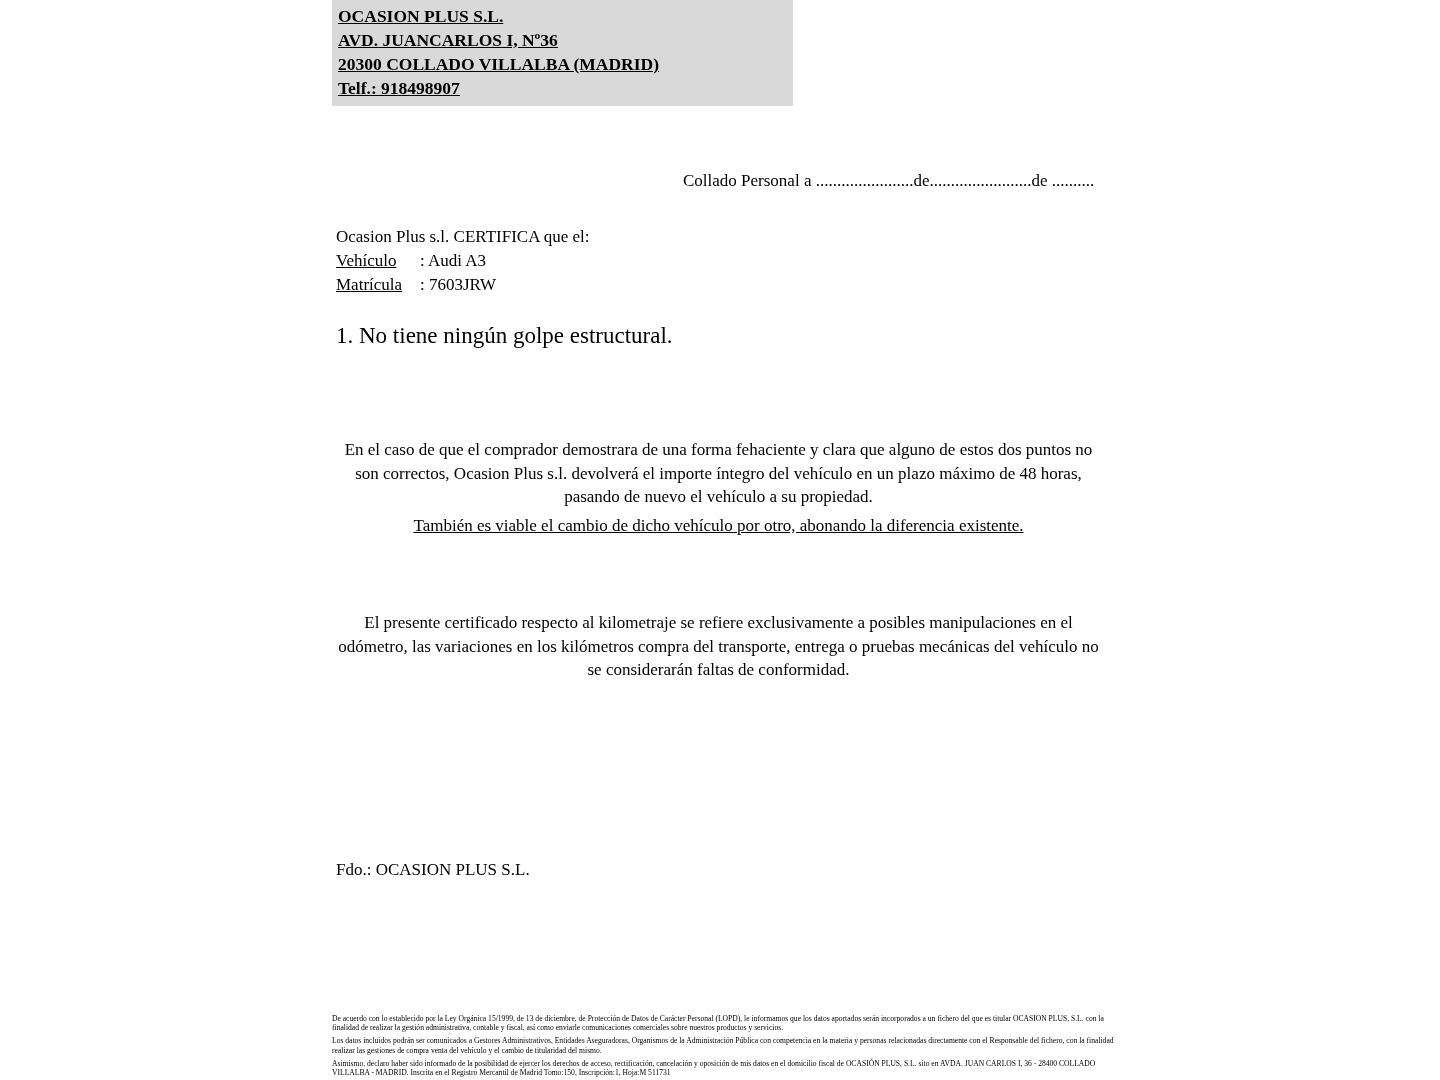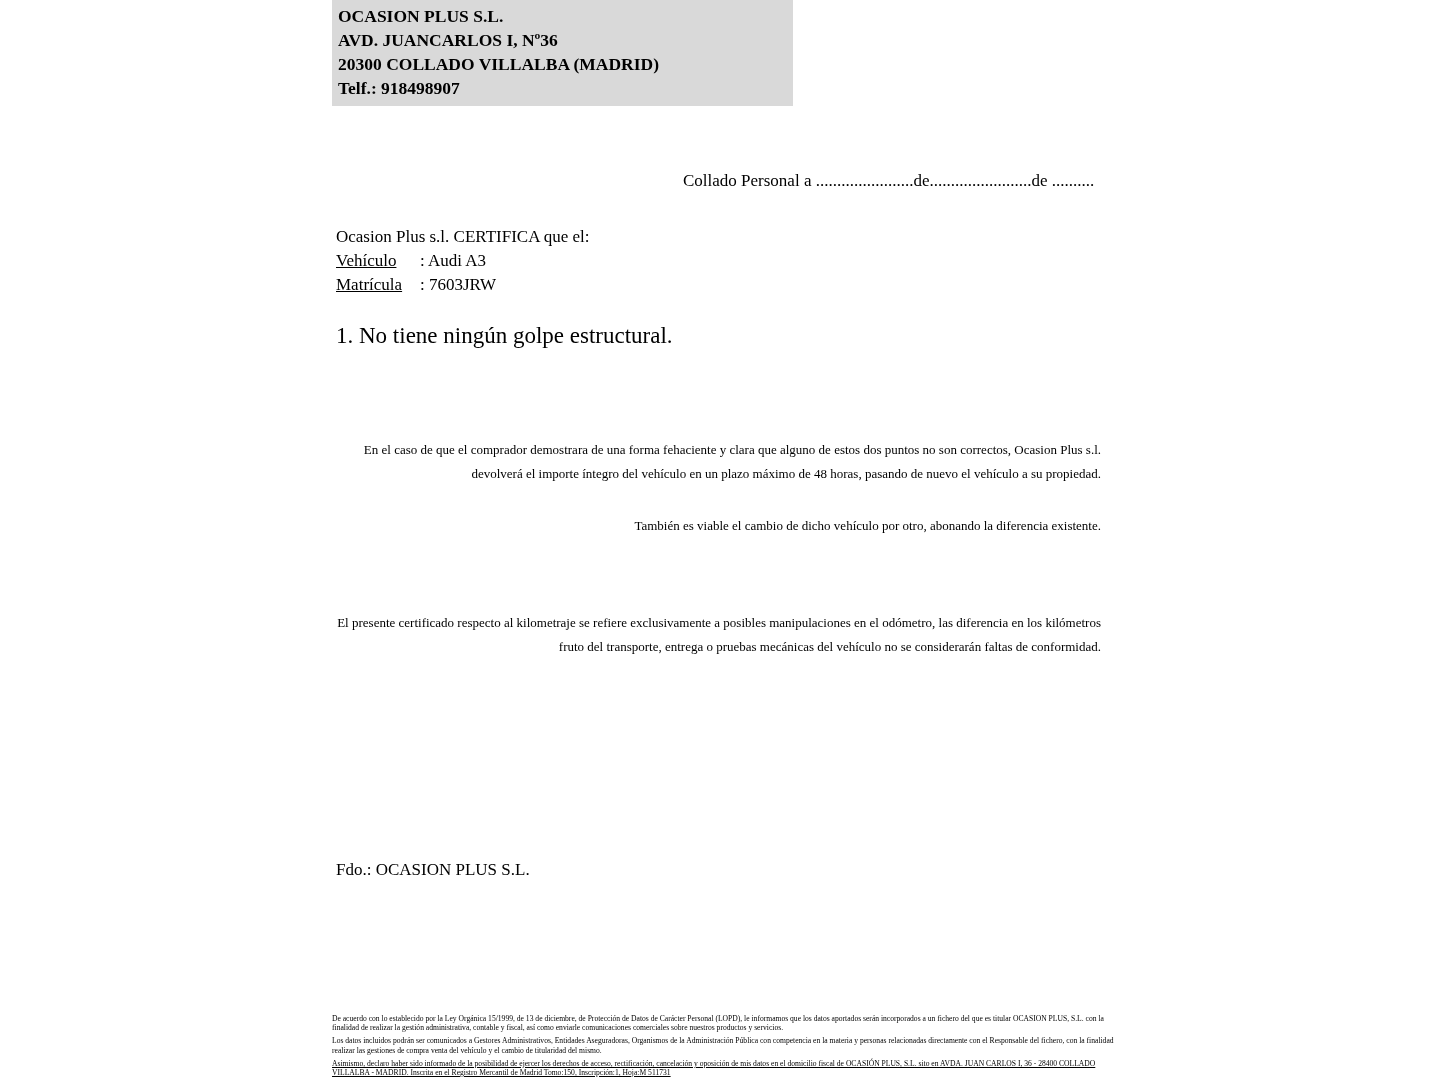--- a/index.html
+++ b/index.html
@@ -23,20 +23,21 @@
 
   
   .header-box {
     position: absolute;
     left: 332px;
     top: 0px;
     width: 461px;
     padding: 4px 0 6px 6px;
     background: #d9d9d9;
     box-sizing: border-box;
+    text-decoration: underline;
   }
   .header-box .line {
     font-weight: bold;
     font-size: 17.5px;
     line-height: 24px;
     white-space: nowrap;
   }
 
   
   .date-line {
@@ -75,26 +76,26 @@
     white-space: nowrap;
   }
   .point-1 { top: 324px; }
   .point-2 { top: 362px; }
 
   
   .para {
     position: absolute;
     left: 336px;
     width: 765px;
-    font-size: 13px;
+    font-size: 17px;
     line-height: 23.5px;
-    text-align: right;
+    text-align: center;
   }
   .para-1 { top: 438px; }
-  .para-2 { top: 514px; }
+  .para-2 { top: 514px; text-decoration: underline; }
   .para-3 { top: 554px; }
   .para-4 { top: 611px; }
 
   
   .signature {
     position: absolute;
     left: 336px;
     top: 860px;
     font-size: 17px;
     white-space: nowrap;
@@ -107,21 +108,21 @@
     left: 332px;
     top: 1014px;
     width: 790px;
     font-size: 7.6px;
     line-height: 9.2px;
     font-family: "Liberation Serif", serif;
   }
   .legal p {
     margin: 0 0 4px 0;
   }
-  .legal p:last-child { margin-bottom: 0; text-decoration: underline; }
+  .legal p:last-child { margin-bottom: 0; }
 </style>
 </head>
 <body>
 
 <div class="page">
 
   <div class="header-box">
     <div class="line">OCASION PLUS S.L.</div>
     <div class="line">AVD. JUANCARLOS I, Nº36</div>
     <div class="line">20300 COLLADO VILLALBA (MADRID)</div>
@@ -137,21 +138,21 @@
     </span>
     <span class="row">
       <span class="lbl-u">Matrícula</span><span>: 7603JRW</span>
     </span>
   </div>
 
   <div class="point point-1">1. No tiene ningún golpe estructural.</div>
 
   <div class="para para-1">En el caso de que el comprador demostrara de una forma fehaciente y clara que alguno de estos dos puntos no son correctos, Ocasion Plus s.l. devolverá el importe íntegro del vehículo en un plazo máximo de 48 horas, pasando de nuevo el vehículo a su propiedad.</div>
   <div class="para para-2">También es viable el cambio de dicho vehículo por otro, abonando la diferencia existente.</div>
-  <div class="para para-4">El presente certificado respecto al kilometraje se refiere exclusivamente a posibles manipulaciones en el odómetro, las diferencia en los kilómetros fruto del transporte, entrega o pruebas mecánicas del vehículo no se considerarán faltas de conformidad.</div>
+  <div class="para para-4">El presente certificado respecto al kilometraje se refiere exclusivamente a posibles manipulaciones en el odómetro, las variaciones en los kilómetros compra del transporte, entrega o pruebas mecánicas del vehículo no se considerarán faltas de conformidad.</div>
 
   <div class="signature">Fdo.: OCASION PLUS S.L.</div>
 
   <div class="legal">
     <p>De acuerdo con lo establecido por la Ley Orgánica 15/1999, de 13 de diciembre, de Protección de Datos de Carácter Personal (LOPD), le informamos que los datos aportados serán incorporados a un fichero del que es titular OCASION PLUS, S.L. con la finalidad de realizar la gestión administrativa, contable y fiscal, así como enviarle comunicaciones comerciales sobre nuestros productos y servicios.</p>
     <p>Los datos incluidos podrán ser comunicados a Gestores Administrativos, Entidades Aseguradoras, Organismos de la Administración Pública con competencia en la materia y personas relacionadas directamente con el Responsable del fichero, con la finalidad realizar las gestiones de compra venta del vehículo y el cambio de titularidad del mismo.</p>
     <p>Asimismo, declaro haber sido informado de la posibilidad de ejercer los derechos de acceso, rectificación, cancelación y oposición de mis datos en el domicilio fiscal de OCASIÓN PLUS, S.L. sito en AVDA. JUAN CARLOS I, 36 - 28400 COLLADO VILLALBA - MADRID. Inscrita en el Registro Mercantil de Madrid Tomo:150, Inscripción:1, Hoja:M 511731</p>
   </div>
 
 </div>

